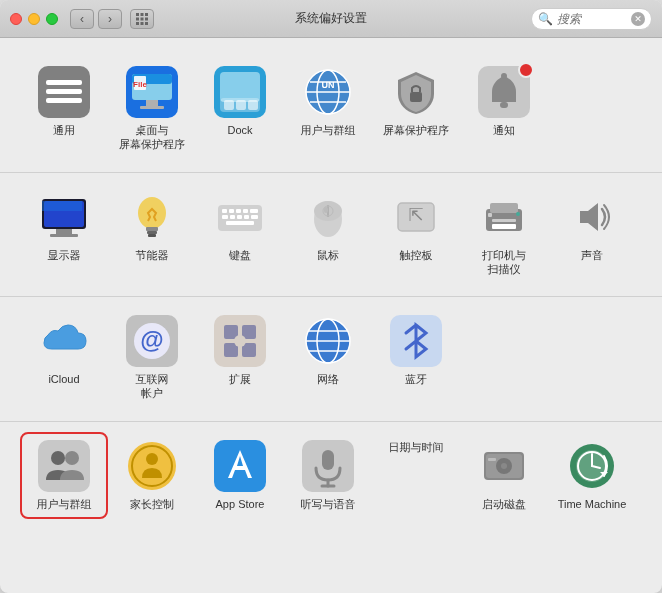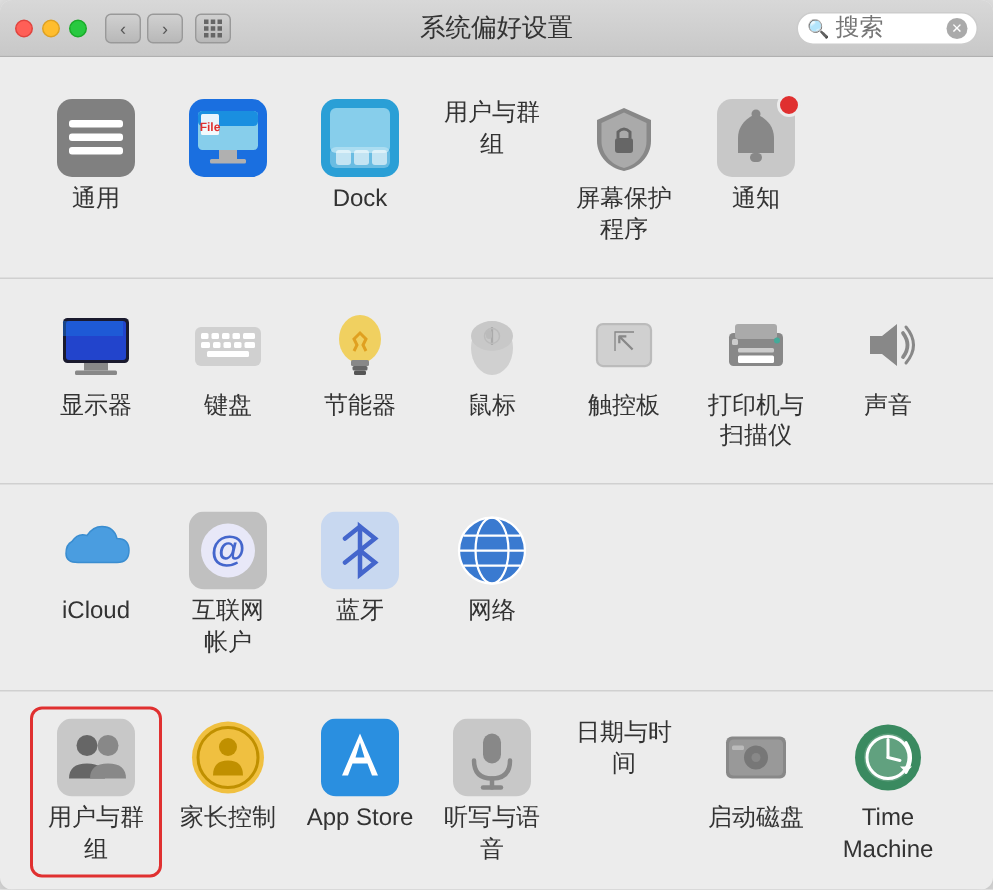--- a/index.html
+++ b/index.html
@@ -73,21 +73,21 @@
       justify-content: center;
       cursor: pointer;
       margin-left: 8px;
       font-size: 11px;
       color: #555;
     }
     .title {
       position: absolute;
       left: 50%;
       transform: translateX(-50%);
-      font-size: 17px;
+      font-size: 12px;
       font-weight: 500;
       color: #333;
     }
     .search-box {
       margin-left: auto;
       display: flex;
       align-items: center;
       background: white;
       border: 1px solid #ccc;
       border-radius: 12px;
@@ -95,24 +95,25 @@
       height: 22px;
       gap: 4px;
     }
     .search-icon-wrap {
       color: #999;
       font-size: 12px;
     }
     .search-input {
       border: none;
       outline: none;
-      font-size: 16px;
+      font-size: 12px;
       color: #737373;
       background: transparent;
       width: 70px;
+      font-style: italic;
     }
     .search-clear {
       width: 14px;
       height: 14px;
       background: #aaa;
       border-radius: 50%;
       display: flex;
       align-items: center;
       justify-content: center;
       color: white;
@@ -153,21 +154,21 @@
       width: 52px;
       height: 52px;
       margin-bottom: 5px;
       display: flex;
       align-items: center;
       justify-content: center;
       position: relative;
       border-radius: 22px;
     }
     .pref-label {
-      font-size: 16px;
+      font-size: 11px;
       color: #333;
       text-align: center;
       line-height: 1.3;
     }
     
     .badge {
       position: absolute;
       top: -4px;
       right: -4px;
       width: 16px;
@@ -236,38 +237,51 @@
               <rect width="52" height="52" rx="10" fill="#1a6fe0"></rect>
               <rect x="6" y="8" width="40" height="26" rx="3" fill="#87ceeb"></rect>
               <rect x="6" y="8" width="40" height="10" rx="3" fill="#1a8fe0"></rect>
               <rect x="20" y="34" width="12" height="6" fill="#b0b0b0"></rect>
               <rect x="14" y="40" width="24" height="3" rx="1" fill="#b0b0b0"></rect>
 
               <rect x="8" y="10" width="12" height="14" rx="1" fill="white" opacity="0.9"></rect>
               <text x="14" y="21" font-size="8" fill="#e03030" text-anchor="middle" font-weight="bold">File</text>
             </svg>
           </div>
+          <span class="pref-label">桌面与<br>屏幕保护程序</span>
         </div>
 
         <div class="pref-item">
           <div class="pref-icon">
             <svg width="52" height="52" viewBox="0 0 52 52">
               <rect width="52" height="52" rx="10" fill="#2a9fd6"></rect>
               <rect x="6" y="6" width="40" height="30" rx="4" fill="#87ceeb"></rect>
               <rect x="6" y="32" width="40" height="14" rx="4" fill="rgba(255,255,255,0.3)"></rect>
               <rect x="10" y="34" width="10" height="10" rx="2" fill="rgba(255,255,255,0.6)"></rect>
               <rect x="22" y="34" width="10" height="10" rx="2" fill="rgba(255,255,255,0.6)"></rect>
               <rect x="34" y="34" width="10" height="10" rx="2" fill="rgba(255,255,255,0.6)"></rect>
             </svg>
           </div>
           <span class="pref-label">Dock</span>
         </div>
 
 
         <div class="pref-item">
+          <div class="pref-icon">
+            <svg width="52" height="52" viewBox="0 0 52 52">
+              <circle cx="26" cy="26" r="22" fill="#4488cc"></circle>
+              <ellipse cx="26" cy="26" rx="11" ry="22" fill="none" stroke="white" stroke-width="1.5"></ellipse>
+              <line x1="4" y1="26" x2="48" y2="26" stroke="white" stroke-width="1.5"></line>
+              <line x1="8" y1="16" x2="44" y2="16" stroke="white" stroke-width="1.5"></line>
+              <line x1="8" y1="36" x2="44" y2="36" stroke="white" stroke-width="1.5"></line>
+              <circle cx="26" cy="26" r="22" fill="none" stroke="white" stroke-width="1.5"></circle>
+
+              <text x="26" y="22" font-size="9" fill="white" text-anchor="middle" font-weight="bold">UN</text>
+            </svg>
+          </div>
           <span class="pref-label">用户与群组</span>
         </div>
 
         <div class="pref-item">
           <div class="pref-icon">
             <svg width="52" height="52" viewBox="0 0 52 52">
               <path d="M26 6 L44 14 L44 28 C44 38 36 46 26 48 C16 46 8 38 8 28 L8 14 Z" fill="#888"></path>
               <path d="M26 9 L41 16 L41 28 C41 37 34 44 26 46 C18 44 11 37 11 28 L11 16 Z" fill="#aaa"></path>
 
               <rect x="20" y="26" width="12" height="10" rx="2" fill="#666"></rect>
@@ -301,20 +315,35 @@
           <div class="pref-icon">
             <svg width="52" height="52" viewBox="0 0 52 52">
               <rect x="4" y="8" width="44" height="30" rx="3" fill="#1a1a2e"></rect>
               <rect x="6" y="10" width="40" height="26" rx="2" fill="#2244cc"></rect>
               <rect x="4" y="10" width="40" height="10" fill="#1a6fe0" opacity="0.5"></rect>
               <rect x="18" y="38" width="16" height="5" fill="#888"></rect>
               <rect x="12" y="43" width="28" height="3" rx="1" fill="#888"></rect>
             </svg>
           </div>
           <span class="pref-label">显示器</span>
+        </div>
+
+        <div class="pref-item">
+          <div class="pref-icon">
+            <svg width="52" height="52" viewBox="0 0 52 52">
+
+              <ellipse cx="26" cy="22" rx="14" ry="16" fill="#f0d060"></ellipse>
+              <rect x="20" y="36" width="12" height="4" rx="1" fill="#888"></rect>
+              <rect x="21" y="40" width="10" height="3" rx="1" fill="#666"></rect>
+              <rect x="22" y="43" width="8" height="3" rx="1" fill="#555"></rect>
+
+              <path d="M22 30 L24 26 L22 22 L26 18 L30 22 L28 26 L30 30" fill="none" stroke="#e0a020" stroke-width="2"></path>
+            </svg>
+          </div>
+          <span class="pref-label">节能器</span>
         </div>
 
         <div class="pref-item">
           <div class="pref-icon">
             <svg width="52" height="52" viewBox="0 0 52 52">
               <rect x="4" y="14" width="44" height="26" rx="4" fill="#d0d0d0"></rect>
               <rect x="8" y="18" width="5" height="4" rx="1" fill="white"></rect>
               <rect x="15" y="18" width="5" height="4" rx="1" fill="white"></rect>
               <rect x="22" y="18" width="5" height="4" rx="1" fill="white"></rect>
               <rect x="29" y="18" width="5" height="4" rx="1" fill="white"></rect>
@@ -326,35 +355,20 @@
               <rect x="37" y="24" width="7" height="4" rx="1" fill="white"></rect>
               <rect x="12" y="30" width="28" height="4" rx="1" fill="white"></rect>
             </svg>
           </div>
           <span class="pref-label">键盘</span>
         </div>
 
         <div class="pref-item">
           <div class="pref-icon">
             <svg width="52" height="52" viewBox="0 0 52 52">
-
-              <ellipse cx="26" cy="22" rx="14" ry="16" fill="#f0d060"></ellipse>
-              <rect x="20" y="36" width="12" height="4" rx="1" fill="#888"></rect>
-              <rect x="21" y="40" width="10" height="3" rx="1" fill="#666"></rect>
-              <rect x="22" y="43" width="8" height="3" rx="1" fill="#555"></rect>
-
-              <path d="M22 30 L24 26 L22 22 L26 18 L30 22 L28 26 L30 30" fill="none" stroke="#e0a020" stroke-width="2"></path>
-            </svg>
-          </div>
-          <span class="pref-label">节能器</span>
-        </div>
-
-        <div class="pref-item">
-          <div class="pref-icon">
-            <svg width="52" height="52" viewBox="0 0 52 52">
               <ellipse cx="26" cy="28" rx="14" ry="18" fill="#d0d0d0"></ellipse>
               <ellipse cx="26" cy="20" rx="14" ry="10" fill="#c8c8c8"></ellipse>
               <line x1="26" y1="14" x2="26" y2="26" stroke="#aaa" stroke-width="1.5"></line>
               <ellipse cx="26" cy="20" rx="5" ry="5" fill="none" stroke="#bbb" stroke-width="1"></ellipse>
               <rect x="22" y="16" width="4" height="6" rx="2" fill="#bbb"></rect>
             </svg>
           </div>
           <span class="pref-label">鼠标</span>
         </div>
 
@@ -417,46 +431,60 @@
           <div class="pref-icon">
             <svg width="52" height="52" viewBox="0 0 52 52">
               <rect width="52" height="52" rx="10" fill="#c0c0c0"></rect>
               <circle cx="26" cy="26" r="18" fill="#e8e8f8"></circle>
               <text x="26" y="33" font-size="24" fill="#4466cc" text-anchor="middle" font-weight="bold">@</text>
             </svg>
           </div>
           <span class="pref-label">互联网<br>帐户</span>
         </div>
 
-
-        <div class="pref-item">
-          <div class="pref-icon">
-            <svg width="52" height="52" viewBox="0 0 52 52">
-              <rect width="52" height="52" rx="10" fill="#c8d8f0"></rect>
-
-              <path d="M26 10 L36 18 L26 26 L36 34 L26 42 L26 10 Z M26 10 L16 18 M26 26 L16 34" fill="none" stroke="#4466cc" stroke-width="3" stroke-linecap="round"></path>
-            </svg>
-          </div>
-          <span class="pref-label">蓝牙</span>
+        <div class="pref-item">
+          <div class="pref-icon">
+            <svg width="52" height="52" viewBox="0 0 52 52">
+              <rect width="52" height="52" rx="10" fill="#d8d0c8"></rect>
+
+              <rect x="10" y="10" width="14" height="14" rx="2" fill="#8888aa"></rect>
+              <rect x="28" y="10" width="14" height="14" rx="2" fill="#8888aa"></rect>
+              <rect x="10" y="28" width="14" height="14" rx="2" fill="#8888aa"></rect>
+              <rect x="28" y="28" width="14" height="14" rx="2" fill="#8888aa"></rect>
+              <circle cx="26" cy="26" r="6" fill="#d8d0c8"></circle>
+            </svg>
+          </div>
+          <span class="pref-label">扩展</span>
         </div>
 
         <div class="pref-item">
           <div class="pref-icon">
             <svg width="52" height="52" viewBox="0 0 52 52">
               <circle cx="26" cy="26" r="22" fill="#3a7ad0"></circle>
               <circle cx="26" cy="26" r="22" fill="none" stroke="white" stroke-width="1.5"></circle>
               <ellipse cx="26" cy="26" rx="11" ry="22" fill="none" stroke="white" stroke-width="1.5"></ellipse>
               <line x1="4" y1="26" x2="48" y2="26" stroke="white" stroke-width="1.5"></line>
               <line x1="7" y1="16" x2="45" y2="16" stroke="white" stroke-width="1.5"></line>
               <line x1="7" y1="36" x2="45" y2="36" stroke="white" stroke-width="1.5"></line>
             </svg>
           </div>
           <span class="pref-label">网络</span>
         </div>
 
+        <div class="pref-item">
+          <div class="pref-icon">
+            <svg width="52" height="52" viewBox="0 0 52 52">
+              <rect width="52" height="52" rx="10" fill="#c8d8f0"></rect>
+
+              <path d="M26 10 L36 18 L26 26 L36 34 L26 42 L26 10 Z M26 10 L16 18 M26 26 L16 34" fill="none" stroke="#4466cc" stroke-width="3" stroke-linecap="round"></path>
+            </svg>
+          </div>
+          <span class="pref-label">蓝牙</span>
+        </div>
+
 
       </div>
     </div>
 
     <div class="section">
       <div class="section-row">
 
         <div class="pref-item selected">
           <div class="pref-icon">
             <svg width="52" height="52" viewBox="0 0 52 52">

